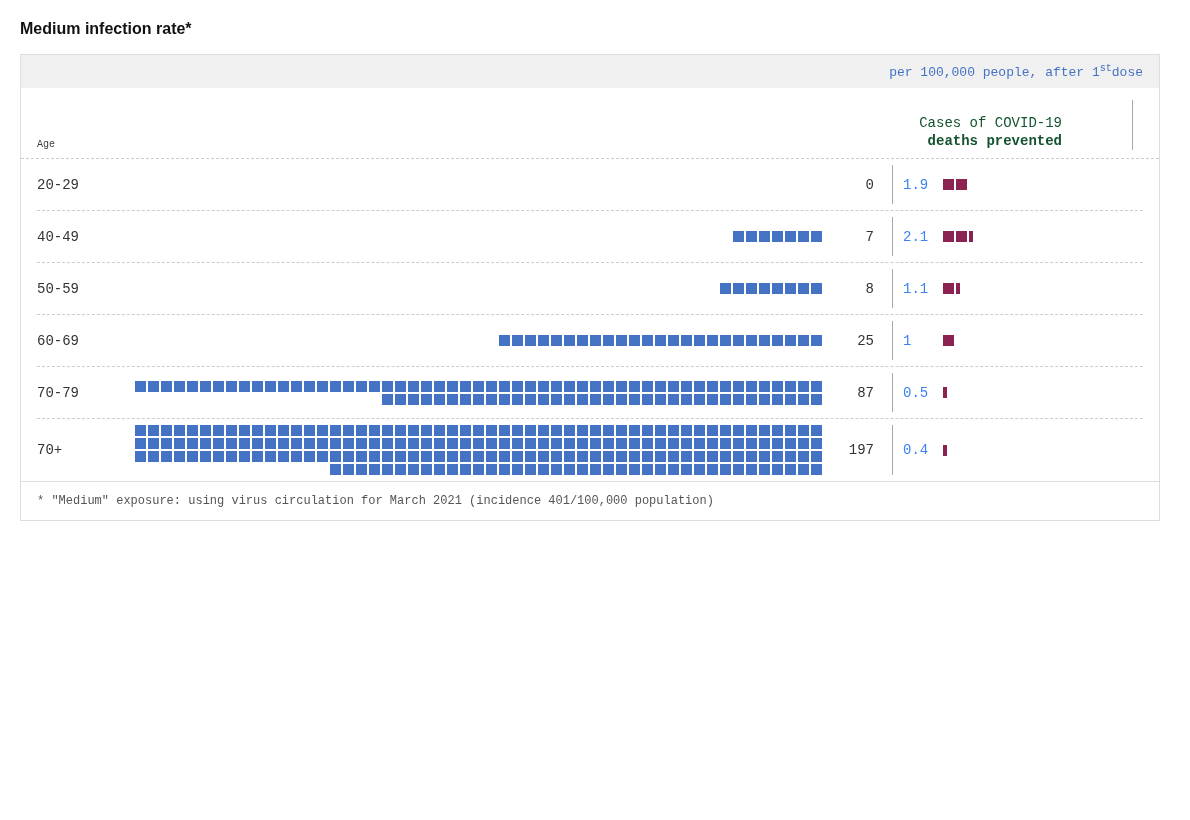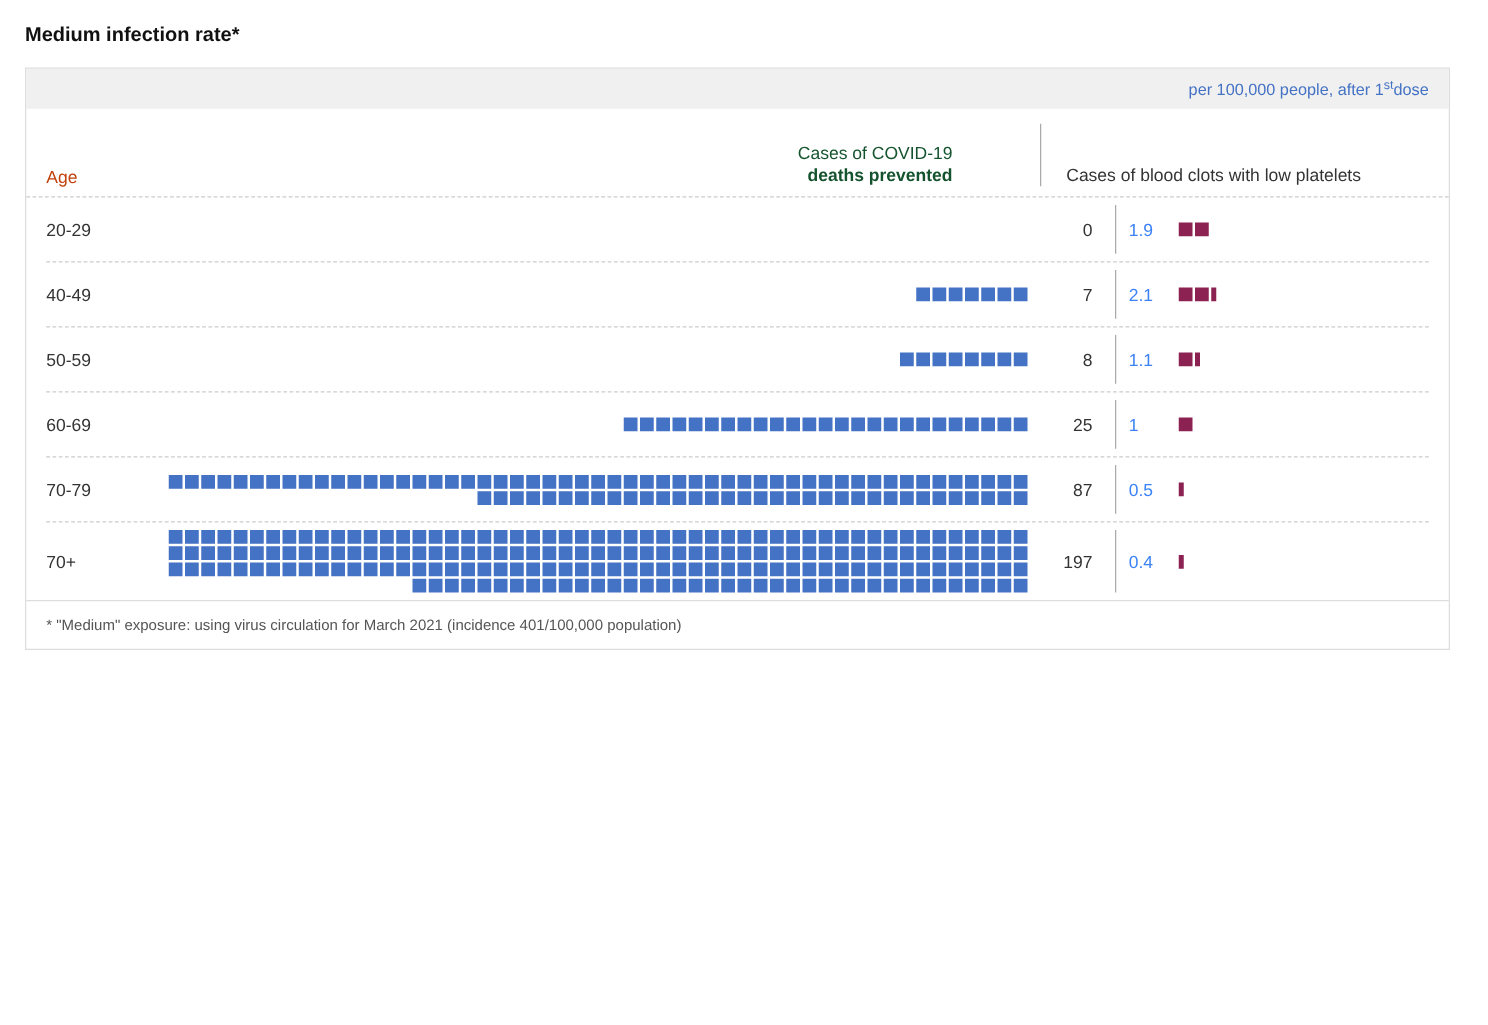--- a/index.html
+++ b/index.html
@@ -13,36 +13,37 @@
     .page-title {
       font-size: 16px;
       font-weight: bold;
       color: #111;
       margin-bottom: 16px;
     }
     .chart-container {
       border: 1px solid #ddd;
       background: #fff;
       width: 1140px;
+      font-family: Liberation Mono, monospace;
     }
     .header-row {
       background: #f0f0f0;
       padding: 8px 16px;
       text-align: right;
       color: #4472c4;
       font-size: 13px;
     }
     .header-row sup { font-size: 10px; }
     .col-headers {
       display: flex;
       align-items: flex-end;
       padding: 12px 16px 8px 16px;
       border-bottom: 1px dashed #ccc;
     }
-    .col-age { width: 90px; font-size: 14px; color: #c2410c; }
+    .col-age { width: 90px; font-size: 10px; color: #404040; }
     .col-deaths {
       flex: 1;
       text-align: right;
       padding-right: 60px;
       font-size: 14px;
       color: #14532d;
       line-height: 1.3;
     }
     .col-deaths strong { font-weight: bold; margin-left: 48px; }
     .col-divider {
@@ -144,21 +145,20 @@
   <div class="header-row">
     <span>per 100,000 people, after 1</span><sup>st</sup><span>dose</span>
   </div>
 
   <div class="col-headers">
     <div class="col-age">Age</div>
     <div class="col-deaths">
       <span>Cases of COVID-19</span><br><strong>deaths prevented</strong>
     </div>
     <div class="col-divider"></div>
-    <div class="col-blood">Cases of blood clots with low platelets</div>
   </div>
 
   <div class="data-rows" id="data-rows">
       <div class="data-row">
         <div class="cell-age">20-29</div>
         <div class="cell-bars"></div>
         <div class="cell-deaths-num">0</div>
         <div class="cell-divider"></div>
         <div class="cell-blood-num">1.9</div>
         <div class="cell-blood-bars">

